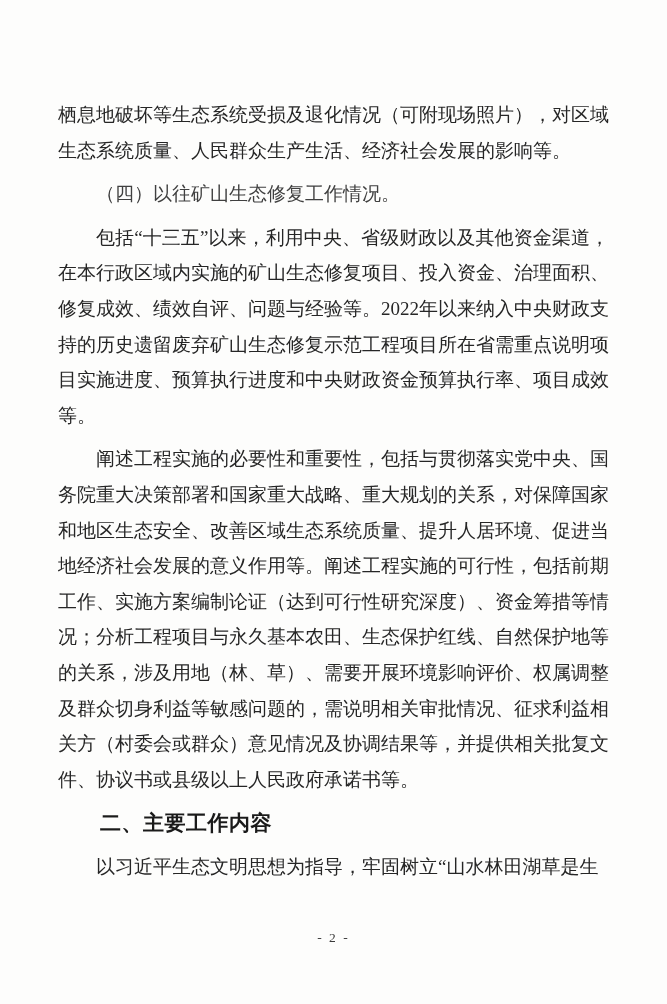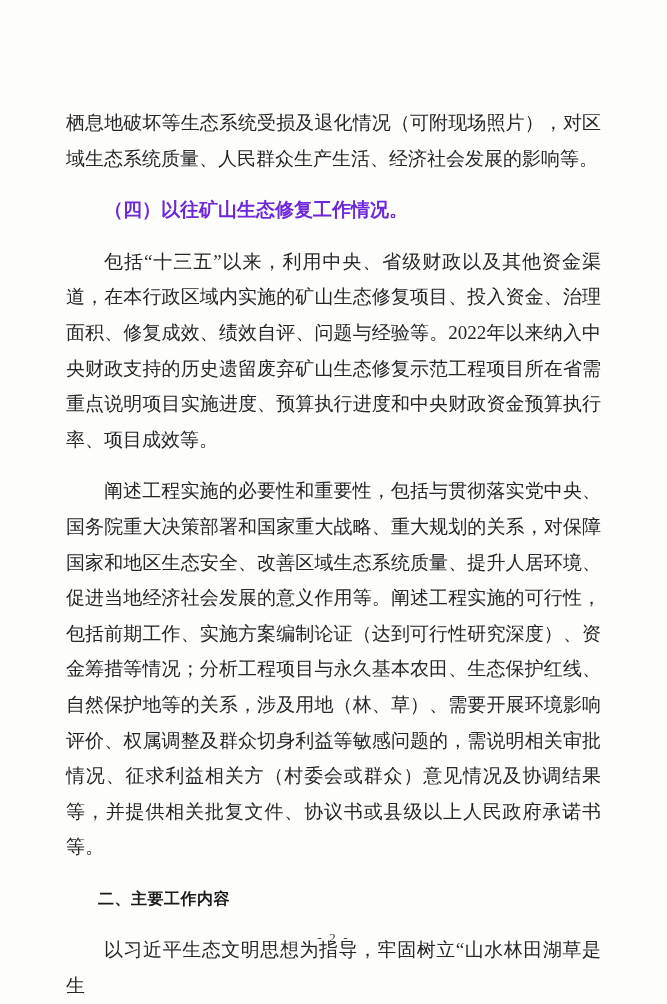--- a/index.html
+++ b/index.html
@@ -20,39 +20,39 @@
     left: 50px;
     top: 89px;
     width: 567px;
     font-family: "Liberation Serif", "DejaVu Serif", serif;
     font-size: 19px;
     line-height: 35.6px;
     color: #262626;
     text-align: justify;
   }
   .content p {
-    margin: 16px;
+    margin: 8px;
     padding: 0;
   }
   .para {
     text-indent: 2em;
   }
   .para-cont {
     text-indent: 0;
   }
   .heading-kai {
     text-indent: 2em;
-    font-weight: bold;
-    color: #6d28d9;
+    font-weight: normal;
+    color: #404040;
   }
   .heading-hei {
     text-indent: 2em;
     font-weight: bold;
     font-family: "Liberation Sans", "DejaVu Sans", sans-serif;
-    font-size: 16px;
+    font-size: 21px;
     letter-spacing: 0.5px;
     color: #1a1a1a;
   }
   .page-number {
     position: absolute;
     left: 0;
     right: 0;
     top: 930px;
     text-align: center;
     font-family: "Liberation Serif", "DejaVu Serif", serif;

